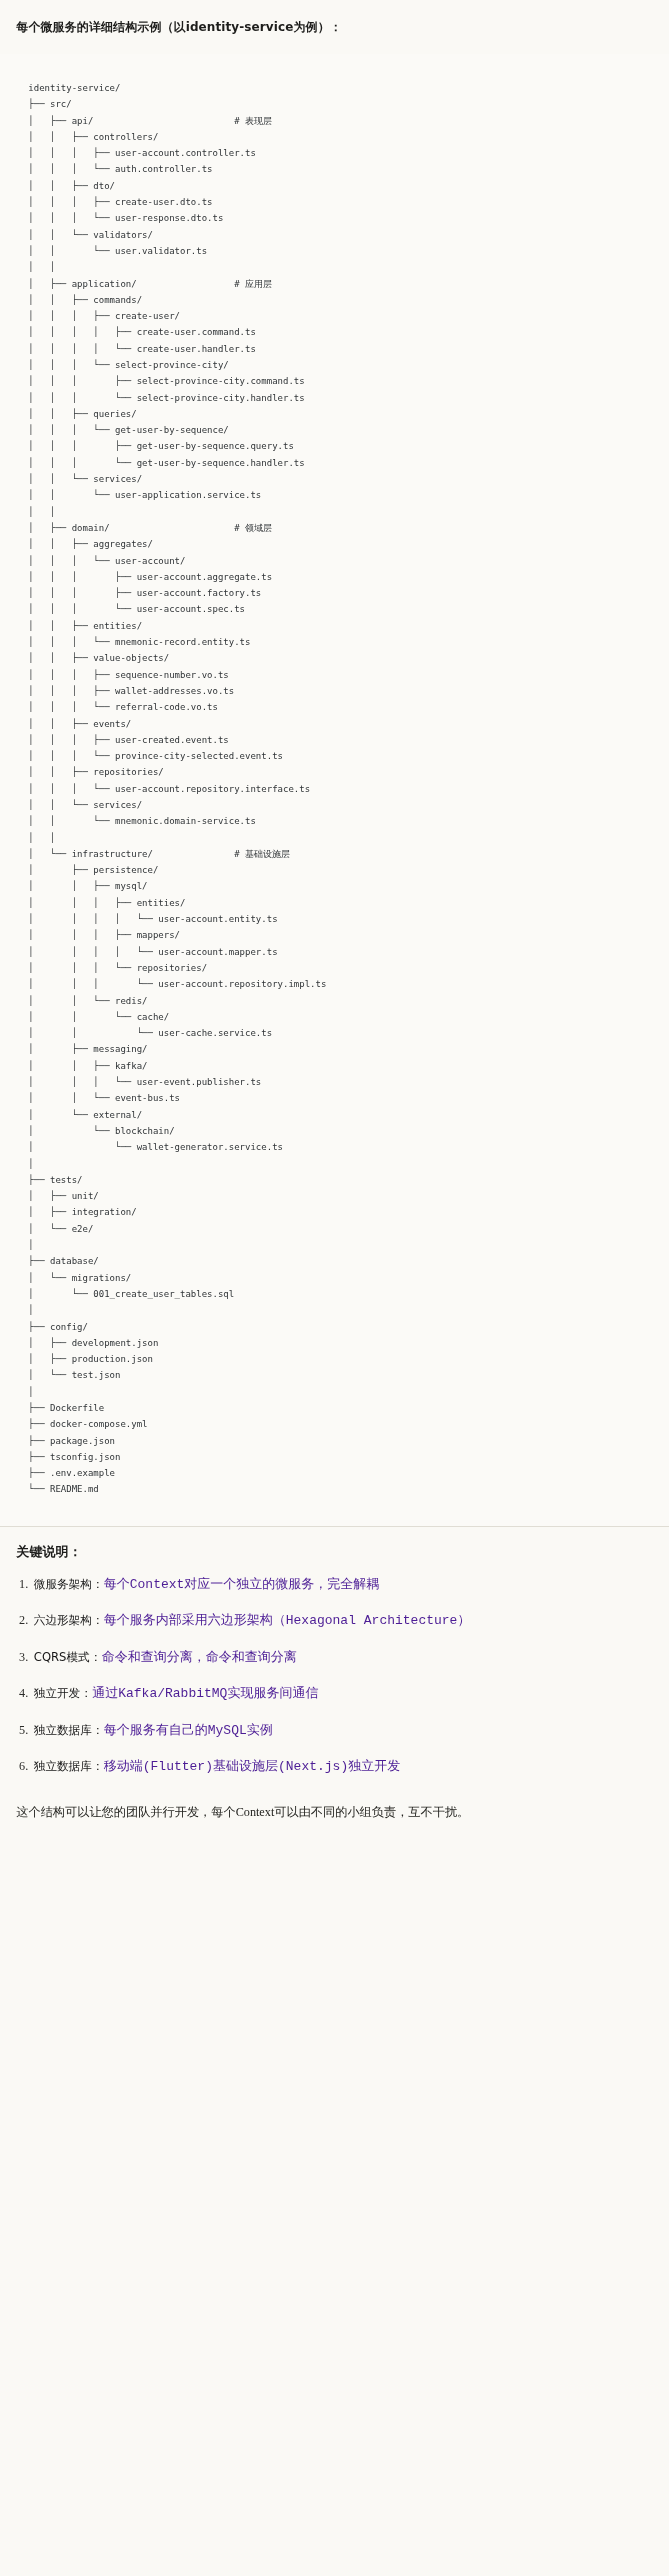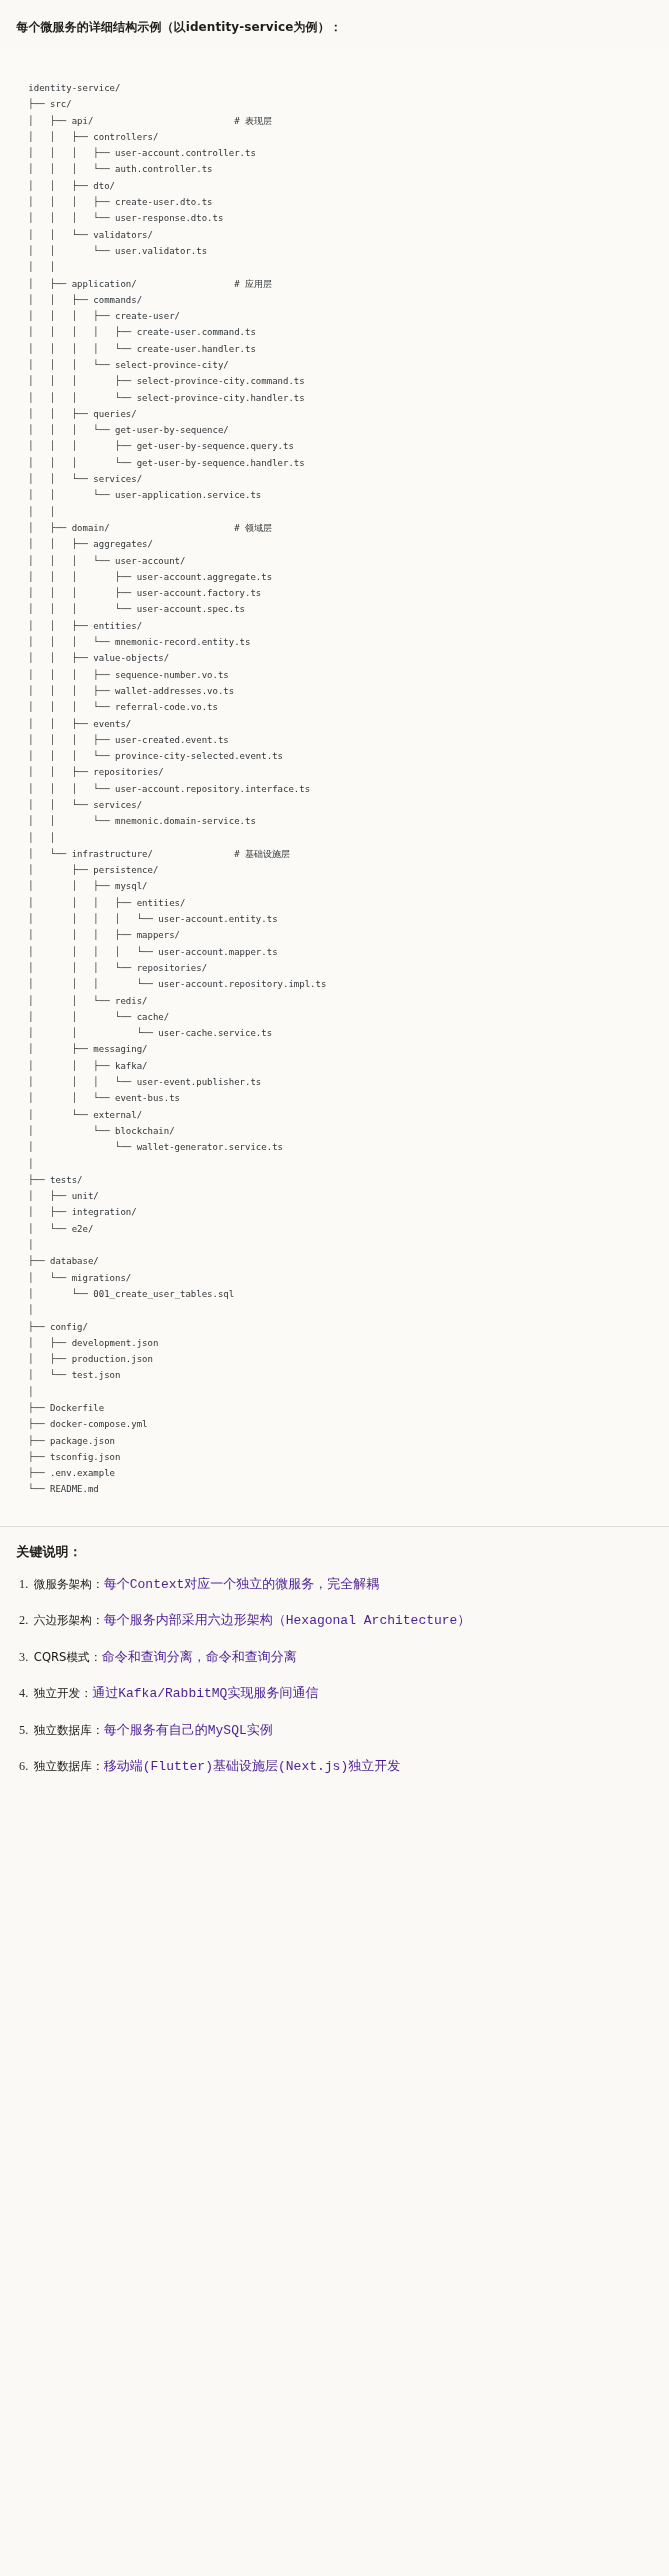--- a/index.html
+++ b/index.html
@@ -226,15 +226,16 @@
       </li>
       <li>
         <span class="note-term">独立数据库</span><span class="note-sep">：</span><span class="note-desc">每个服务有自己的MySQL实例</span>
       </li>
       <li>
         <span class="note-term">独立数据库</span><span class="note-sep">：</span><span class="note-desc">移动端(Flutter)基础设施层(Next.js)独立开发</span>
       </li>
     </ol>
   </div>
 
+  <div class="closing">这个结构可以让您的团队并行开发，每个Context可以由不同的小组负责，互不干扰。</div>
 
 </div>
 
 
 </body></html>

